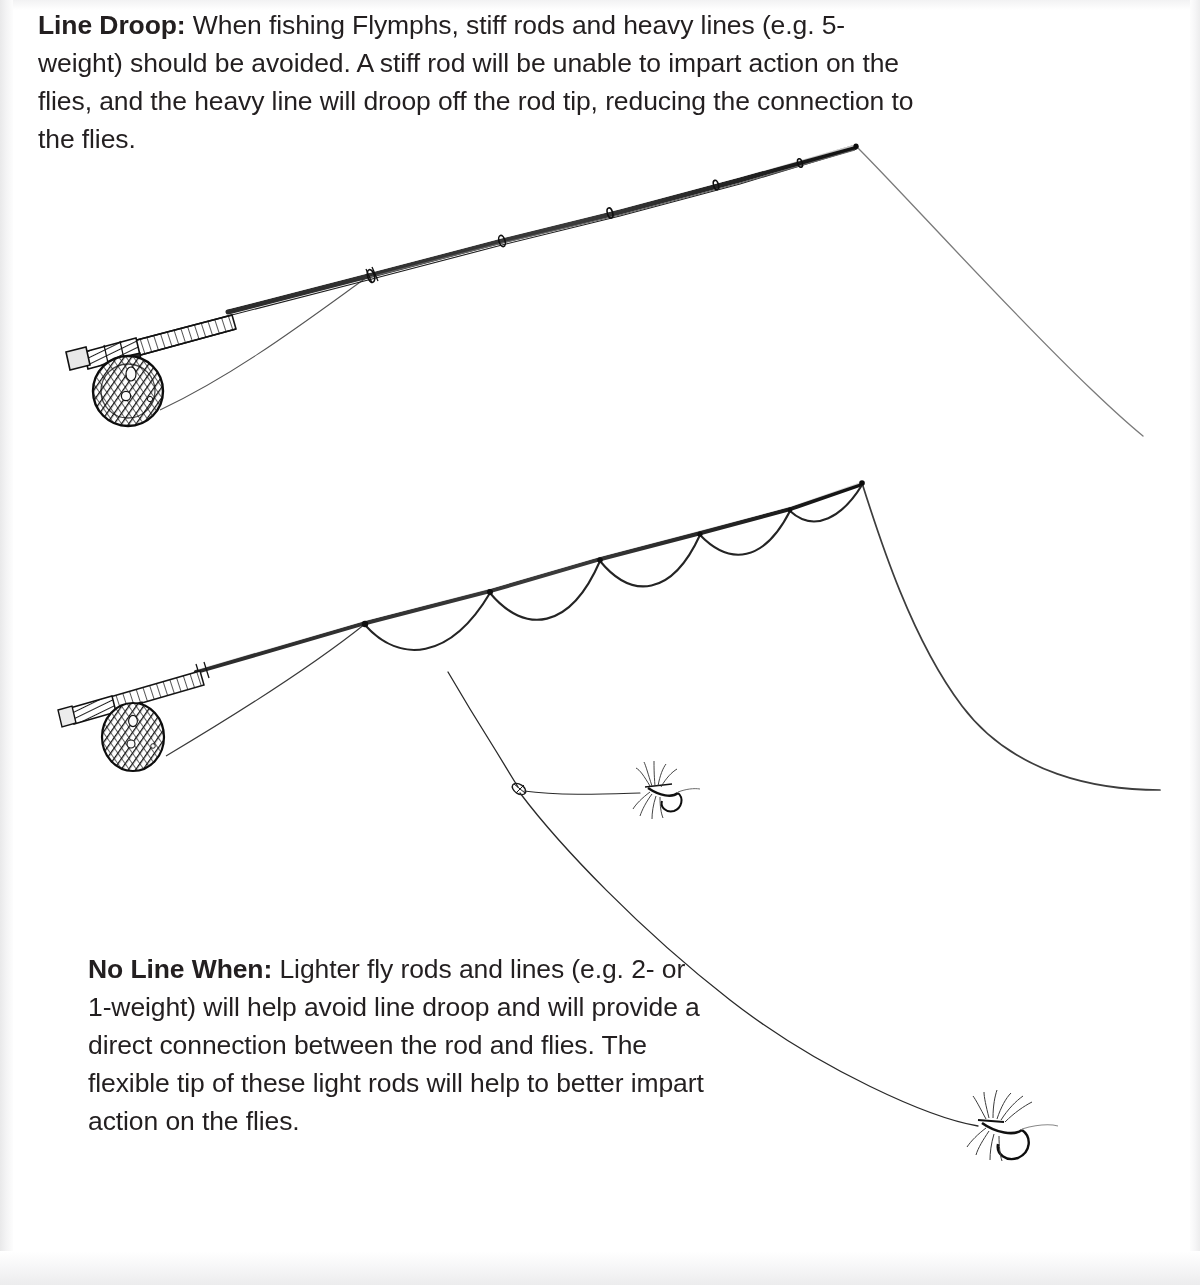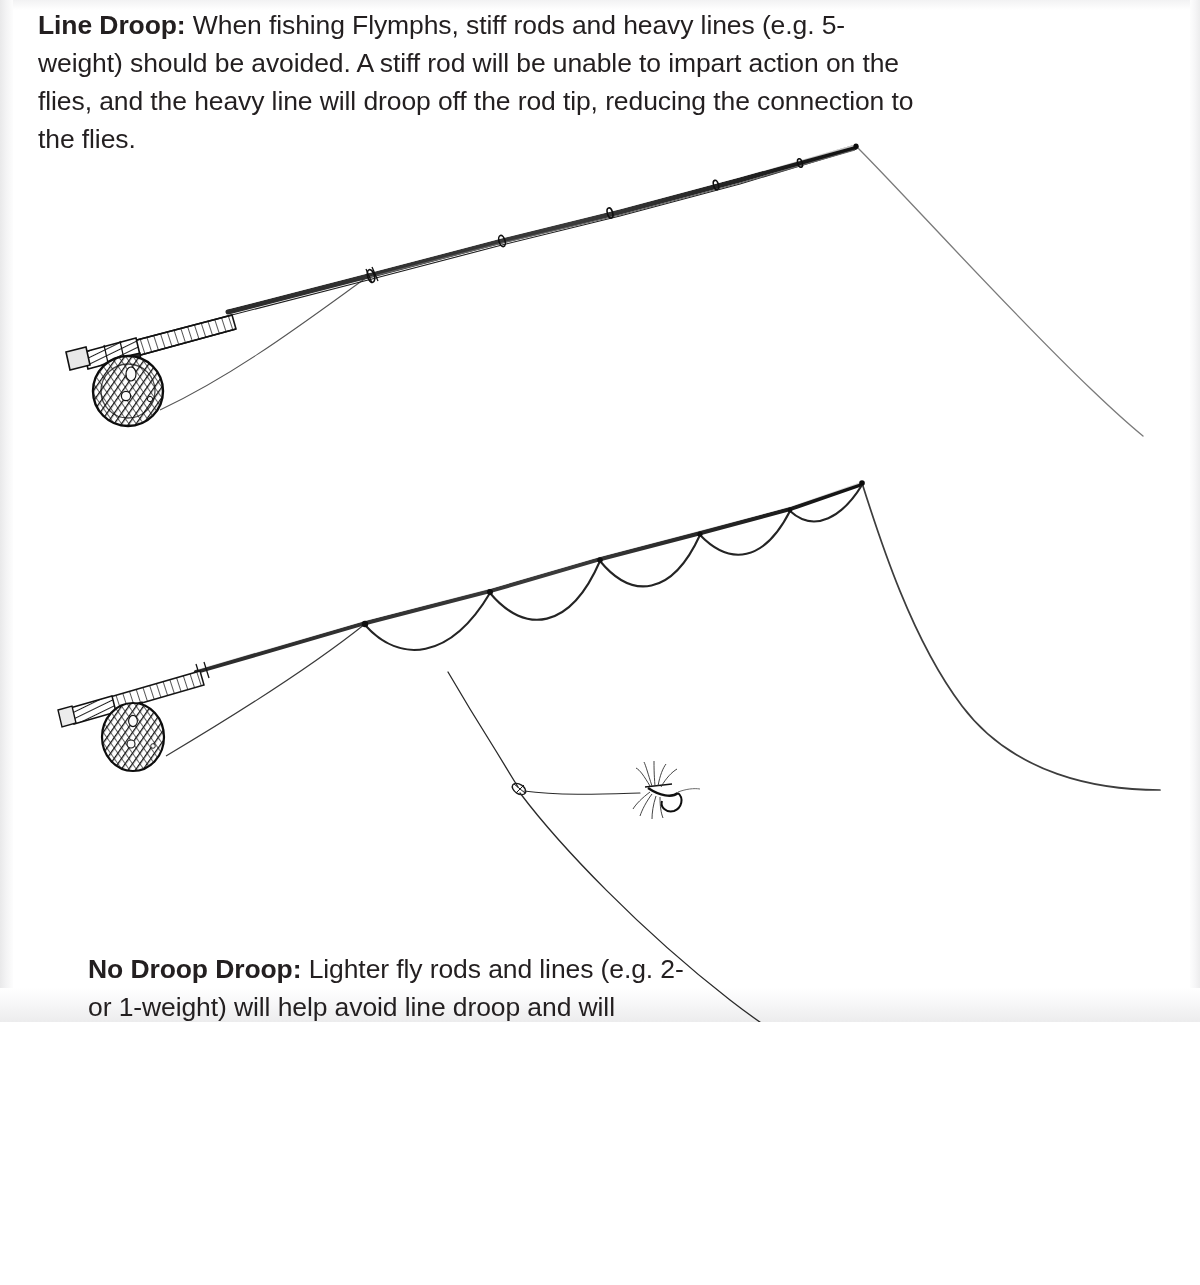--- a/index.html
+++ b/index.html
@@ -5,21 +5,21 @@
   html,body{margin:0;padding:0;}
   body{
     width:1200px;height:1285px;
     background:#ffffff;
     font-family:"Liberation Sans", sans-serif;
     overflow:hidden;
     position:relative;
   }
   #page{
     position:absolute;inset:0;
-    width:1200px;height:1022px;
+    width:1200px;height:1285px;
     background:#ffffff;
     overflow:hidden;
   }
   
   .edge-left{
     position:absolute;left:0;top:0;width:13px;height:1285px;
     background:linear-gradient(to right,#e9e9ea 0%,#f3f3f4 45%,#fdfdfd 100%);
     pointer-events:none;
   }
   .edge-right{
@@ -240,15 +240,15 @@
           <path d="M 994 1134 C 991 1144 990 1153 990 1160"></path>
           <path d="M 999 1136 C 999 1146 1000 1155 1002 1161"></path>
         </g>
         <path d="M 1022 1129 C 1036 1125 1050 1124 1058 1126" stroke="#8a8a8a" stroke-width="1.1" fill="none"></path>
       </g>
     </g>
   </svg>
 
   <div class="para" id="caption-top"><b>Line Droop:</b><span> When fishing Flymphs, stiff rods and heavy lines (e.g. 5-weight) should be avoided. A stiff rod will be unable to impart action on the flies, and the heavy line will droop off the rod tip, reducing the connection to the flies.</span></div>
 
-  <div class="para" id="caption-bottom"><b>No Droop Droop:</b><span> Lighter fly rods and lines (e.g. 2- or 1-weight) will help avoid line droop and will provide a direct connection between the rod and flies. The flexible tip of these light rods will help to better impart action on the flies.</span></div>
+  <div class="para" id="caption-bottom"><b>No Line When:</b><span> Lighter fly rods and lines (e.g. 2- or 1-weight) will help avoid line droop and will provide a direct connection between the rod and flies. The flexible tip of these light rods will help to better impart action on the flies.</span></div>
 
 </div>
 
 </body></html>

